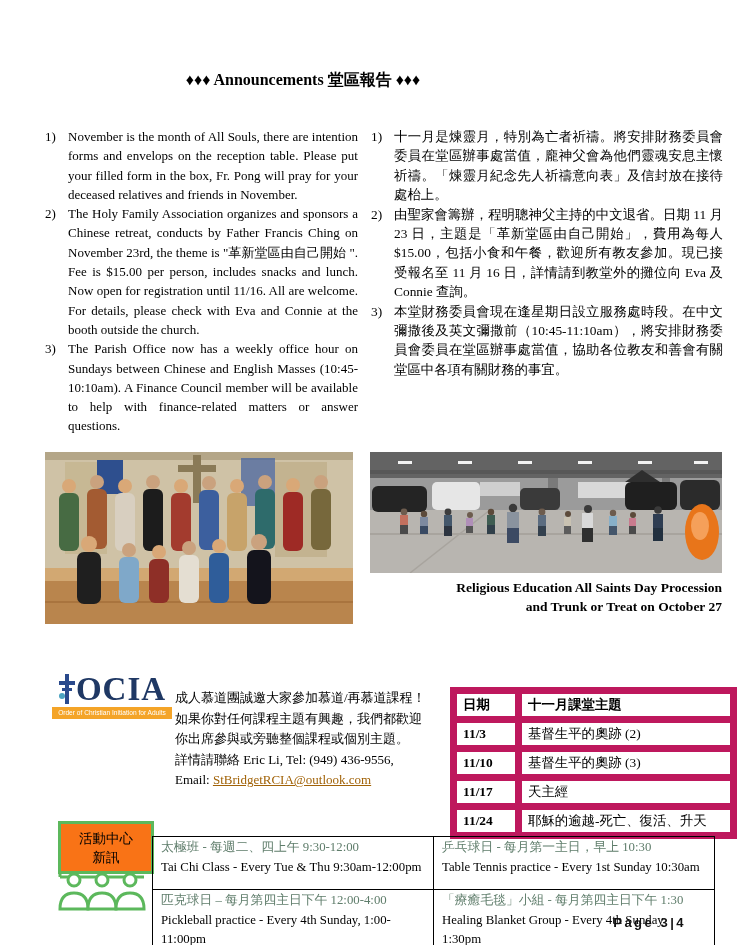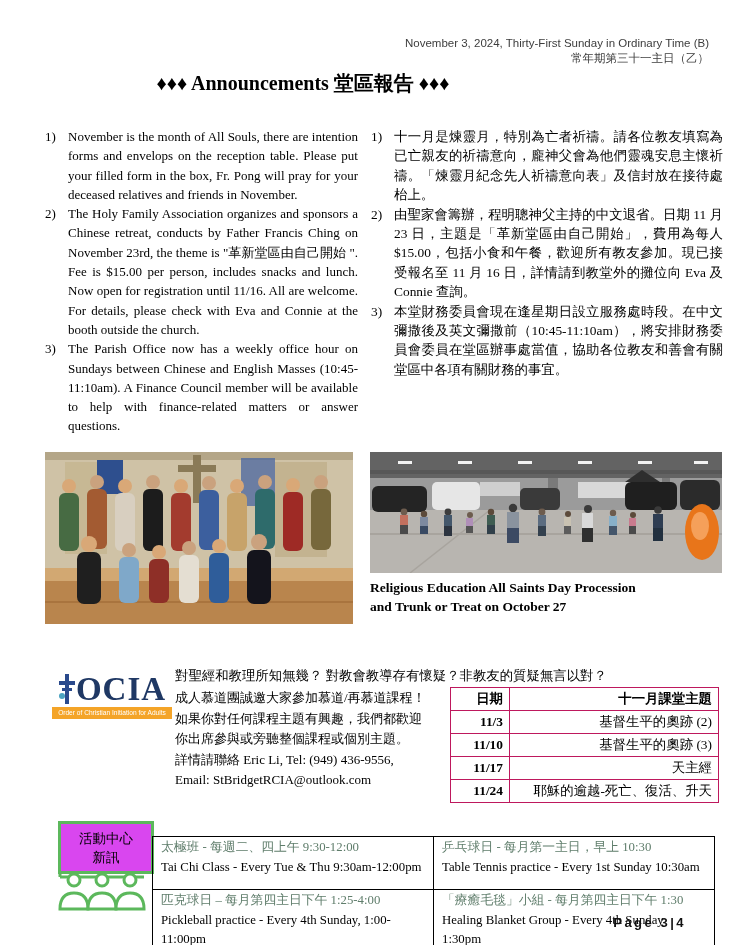--- a/index.html
+++ b/index.html
@@ -5,100 +5,96 @@
   html,body{margin:0;padding:0;background:#e9e9e9;}
   .page{
     position:relative;width:742px;height:945px;margin:0 auto;background:#ffffff;
     overflow:hidden;font-family:"Liberation Serif",serif;color:#000;
   }
   .abs{position:absolute;}
 
   
   .hdr{top:36px;right:33px;text-align:right;font-family:"Liberation Sans",sans-serif;
        font-size:11.5px;line-height:15px;color:#3d3d3d;}
-  .title{top:70px;left:0;width:606px;text-align:center;font-weight:bold;font-size:20px;}
+  .title{top:70px;left:0;width:606px;text-align:center;font-weight:bold;font-size:16px;}
 
   
   .col{font-size:13px;line-height:19.3px;}
   .col-en{left:45px;top:127px;width:313px;}
   .col-zh{left:371px;top:127px;width:352px;font-size:13.4px;line-height:19.4px;}
   .ann-item{display:flex;}
   .ann-item .num{flex:none;width:23px;}
   .ann-item .txt{flex:1;text-align:justify;}
 
   
   .photo{background:#ccc;}
   .photo-left{left:45px;top:452px;width:308px;height:172px;}
   .photo-right{left:370px;top:452px;width:352px;height:121px;}
-  .caption{left:370px;top:578px;width:352px;text-align:left;font-weight:bold;
+  .caption{left:370px;top:578px;width:352px;text-align:right;font-weight:bold;
            font-size:13.5px;line-height:19px;}
 
   
   .ocia-logo{left:52px;top:672px;width:120px;}
   .ocia-top{display:flex;align-items:flex-end;justify-content:center;text-align:right;}
   .ocia-word{font-family:"Liberation Serif",serif;font-weight:bold;font-size:33px;
              line-height:33px;color:#1F3864;letter-spacing:1px;}
   .ocia-banner{margin-top:1px;background:#F4A428;color:#fff;text-align:center;
                font-family:"Liberation Sans",sans-serif;font-size:6.6px;line-height:10px;
                padding:1px 0;white-space:nowrap;}
   .ocia-line1{left:175px;top:667px;width:548px;font-size:13.4px;}
   .ocia-body{left:175px;top:688px;width:278px;font-size:13px;line-height:20.5px;}
-  .link{color:#000000;cursor:pointer;}
+  .link{color:#a16207;text-decoration:underline;cursor:pointer;}
 
   
   .class-table{left:450px;top:687px;border-collapse:collapse;font-size:13.4px;}
-  .class-table th,.class-table td{border:1px solid #be185d;padding:1px 6px;text-align:right;
+  .class-table th,.class-table td{border:7px solid #be185d;padding:1px 6px;text-align:left;
       font-weight:normal;height:20px;white-space:nowrap;}
   .class-table th{font-weight:bold;}
   .class-table td.date{font-weight:bold;width:46px;}
   .class-table th.topic, .class-table td.topic{width:196px;}
 
   
   .act-badge{left:50px;top:821px;width:104px;}
   .badge-box{border:3px solid #5CB85C;width:86px;margin-left:8px;text-align:center;
-             font-size:13.5px;line-height:19px;padding:5px 2px 4px 2px;background:#d946ef;}
+             font-size:13.5px;line-height:19px;padding:5px 2px 4px 2px;background:#f97316;}
   .act-table{left:152px;top:836px;border-collapse:collapse;font-size:12.8px;}
   .act-table td{border:1px solid #000;vertical-align:top;padding:1px 8px 12px 8px;width:264px;}
   .act-zh{color:#5F7D6B;line-height:19.5px;}
   .act-en{color:#000;line-height:19.5px;}
 
   .footer{top:915px;right:56px;font-family:"Liberation Sans",sans-serif;font-weight:bold;
           font-size:13px;letter-spacing:2.5px;color:#111;}
 </style>
 </head>
 <body>
 
 <div class="page">
 
-  <div class="abs hdr">
-    <div>November 3, 2024, Thirty-First Sunday in Ordinary Time (B)</div>
-    <div>常年期第三十一主日（乙）</div>
-  </div>
 
   <div class="abs title">♦♦♦ Announcements 堂區報告 ♦♦♦</div>
 
   <div class="abs col col-en">
     <div class="ann-item">
       <span class="num">1)</span>
       <span class="txt">November is the month of All Souls, there are intention forms and envelops on the reception table. Please put your filled form in the box, Fr. Pong will pray for your deceased relatives and friends in November.</span>
     </div>
     <div class="ann-item">
       <span class="num">2)</span>
       <span class="txt">The Holy Family Association organizes and sponsors a Chinese retreat, conducts by Father Francis Ching on November 23rd, the theme is "革新堂區由自己開始 ". Fee is $15.00 per person, includes snacks and lunch. Now open for registration until 11/16. All are welcome. For details, please check with Eva and Connie at the booth outside the church.</span>
     </div>
     <div class="ann-item">
       <span class="num">3)</span>
-      <span class="txt">The Parish Office now has a weekly office hour on Sundays between Chinese and English Masses (10:45-11:10am). A Finance Council member will be available to help with finance-related matters or answer questions.</span>
+      <span class="txt">The Parish Office now has a weekly office hour on Sundays between Chinese and English Masses (10:45-10:10am). A Finance Council member will be available to help with finance-related matters or answer questions.</span>
     </div>
   </div>
 
   <div class="abs col col-zh">
     <div class="ann-item">
       <span class="num">1)</span>
-      <span class="txt">十一月是煉靈月，特別為亡者祈禱。請各位教友填寫為已亡親友的祈禱意向，龐神父會為他們靈魂安息主懷祈禱。「煉靈月紀念先人祈禱意向表」及信封放在接待處枱上。</span>
+      <span class="txt">十一月是煉靈月，特別為亡者祈禱。將安排財務委員會委員在堂區辦事處當值，龐神父會為他們靈魂安息主懷祈禱。「煉靈月紀念先人祈禱意向表」及信封放在接待處枱上。</span>
     </div>
     <div class="ann-item">
       <span class="num">2)</span>
       <span class="txt">由聖家會籌辦，程明聰神父主持的中文退省。日期 11 月 23 日，主題是「革新堂區由自己開始」，費用為每人$15.00，包括小食和午餐，歡迎所有教友參加。現已接受報名至 11 月 16 日，詳情請到教堂外的攤位向 Eva 及 Connie 查詢。</span>
     </div>
     <div class="ann-item">
       <span class="num">3)</span>
       <span class="txt">本堂財務委員會現在逢星期日設立服務處時段。在中文彌撒後及英文彌撒前（10:45-11:10am），將安排財務委員會委員在堂區辦事處當值，協助各位教友和善會有關堂區中各項有關財務的事宜。</span>
     </div>
   </div>
@@ -240,21 +236,20 @@
         <rect x="7" y="2" width="4" height="30" fill="#2a4a8c"></rect>
         <rect x="1" y="9" width="16" height="4" fill="#2a4a8c"></rect>
         <rect x="4" y="16" width="10" height="3" fill="#2a4a8c"></rect>
         <circle cx="4" cy="24" r="3" fill="#4aa3c0"></circle>
       </svg>
       <span class="ocia-word">OCIA</span>
     </div>
     <div class="ocia-banner">Order of Christian Initiation for Adults</div>
   </div>
 
-  <div class="abs ocia-line1">對聖經和教理所知無幾？ 對教會教導存有懷疑？非教友的質疑無言以對？</div>
   <div class="abs ocia-body">
     <div>成人慕道團誠邀大家參加慕道/再慕道課程！</div>
     <div>如果你對任何課程主題有興趣，我們都歡迎</div>
     <div>你出席參與或旁聽整個課程或個別主題。</div>
     <div>詳情請聯絡 Eric Li, Tel: (949) 436-9556,</div>
     <div>
       <span>Email: </span><span class="link">StBridgetRCIA@outlook.com</span>
     </div>
   </div>
 
@@ -309,21 +304,21 @@
         <div class="act-zh">太極班 - 每週二、四上午 9:30-12:00</div>
         <div class="act-en">Tai Chi Class - Every Tue &amp; Thu 9:30am-12:00pm</div>
       </td>
       <td>
         <div class="act-zh">乒乓球日 - 每月第一主日，早上 10:30</div>
         <div class="act-en">Table Tennis practice - Every 1st Sunday 10:30am</div>
       </td>
     </tr>
     <tr>
       <td>
-        <div class="act-zh">匹克球日 – 每月第四主日下午 1:25-4:00</div>
+        <div class="act-zh">匹克球日 – 每月第四主日下午 12:00-4:00</div>
         <div class="act-en">Pickleball practice - Every 4th Sunday, 1:00-11:00pm</div>
       </td>
       <td>
         <div class="act-zh">「療癒毛毯」小組 - 每月第四主日下午 1:30</div>
         <div class="act-en">Healing Blanket Group - Every 4th Sunday 1:30pm</div>
       </td>
     </tr>
   </tbody>
     </table>
 

